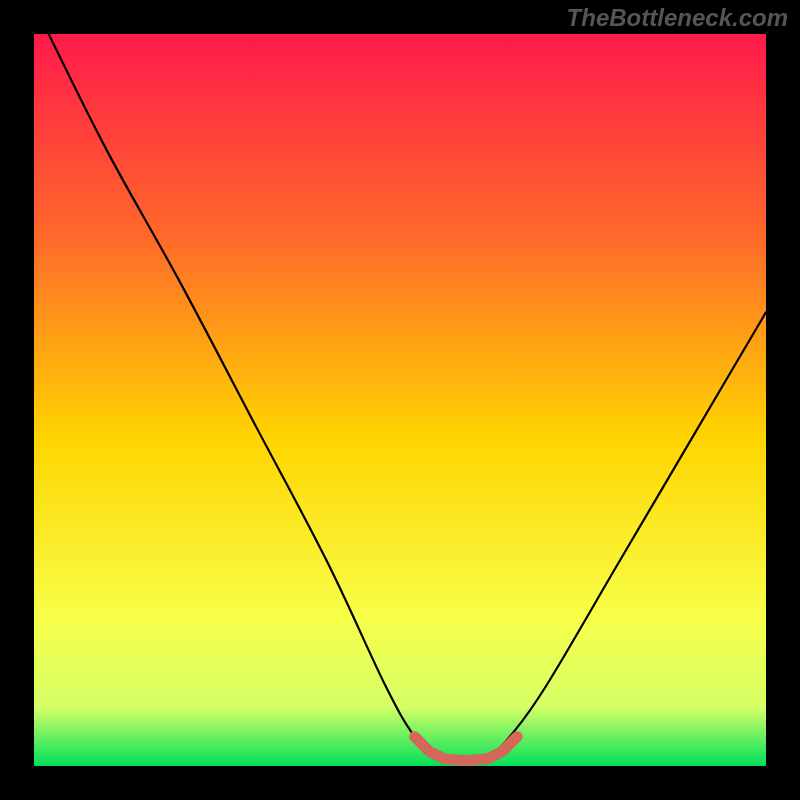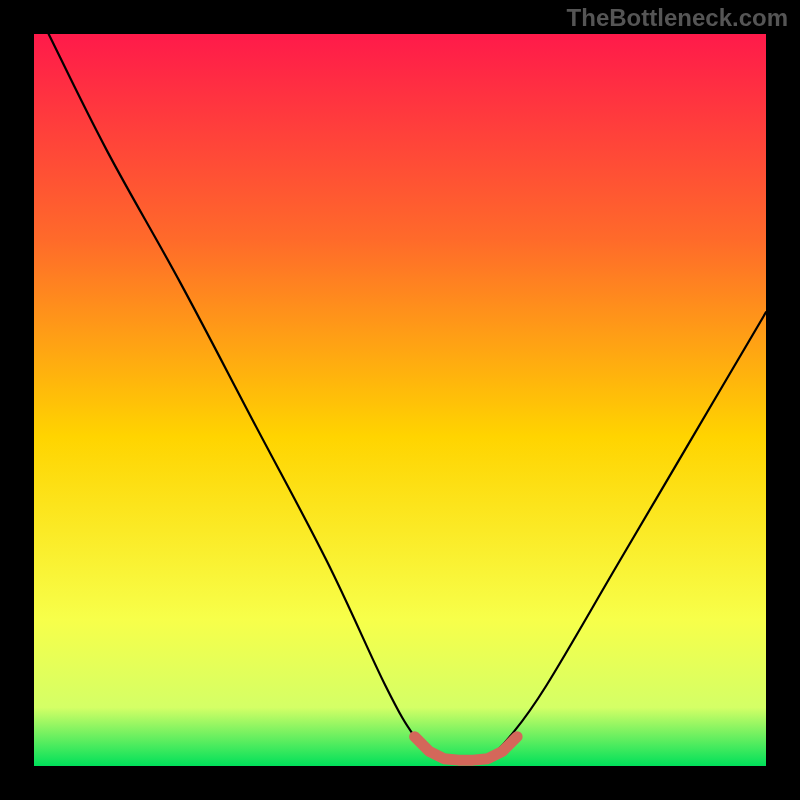--- a/index.html
+++ b/index.html
@@ -8,20 +8,21 @@
     width: 800px;
     height: 800px;
     background: #000;
     font-family: Arial, Helvetica, sans-serif;
     overflow: hidden;
   }
   .frame {
     position: relative;
     width: 800px;
     height: 616px;
+    font-style: italic;
   }
   .watermark {
     position: absolute;
     top: 4px;
     right: 12px;
     font-size: 24px;
     font-weight: 600;
     color: #555;
     z-index: 10;
     user-select: none;

